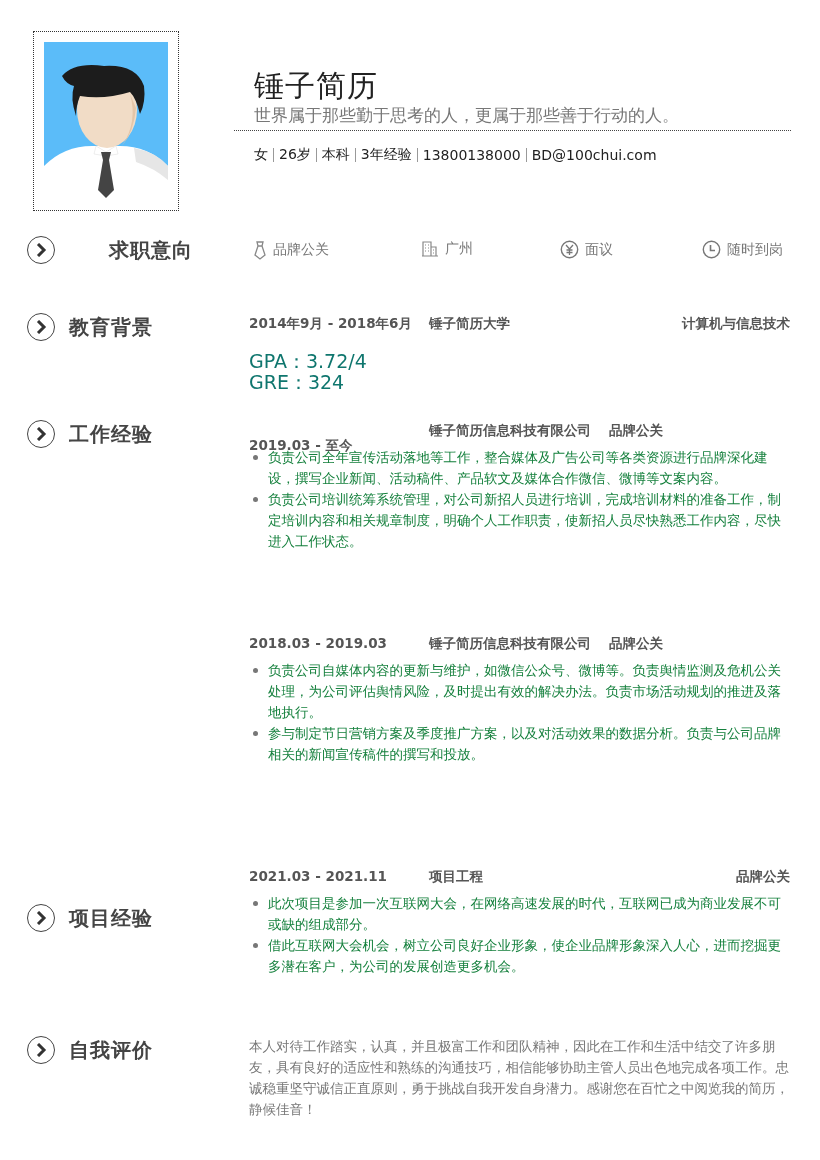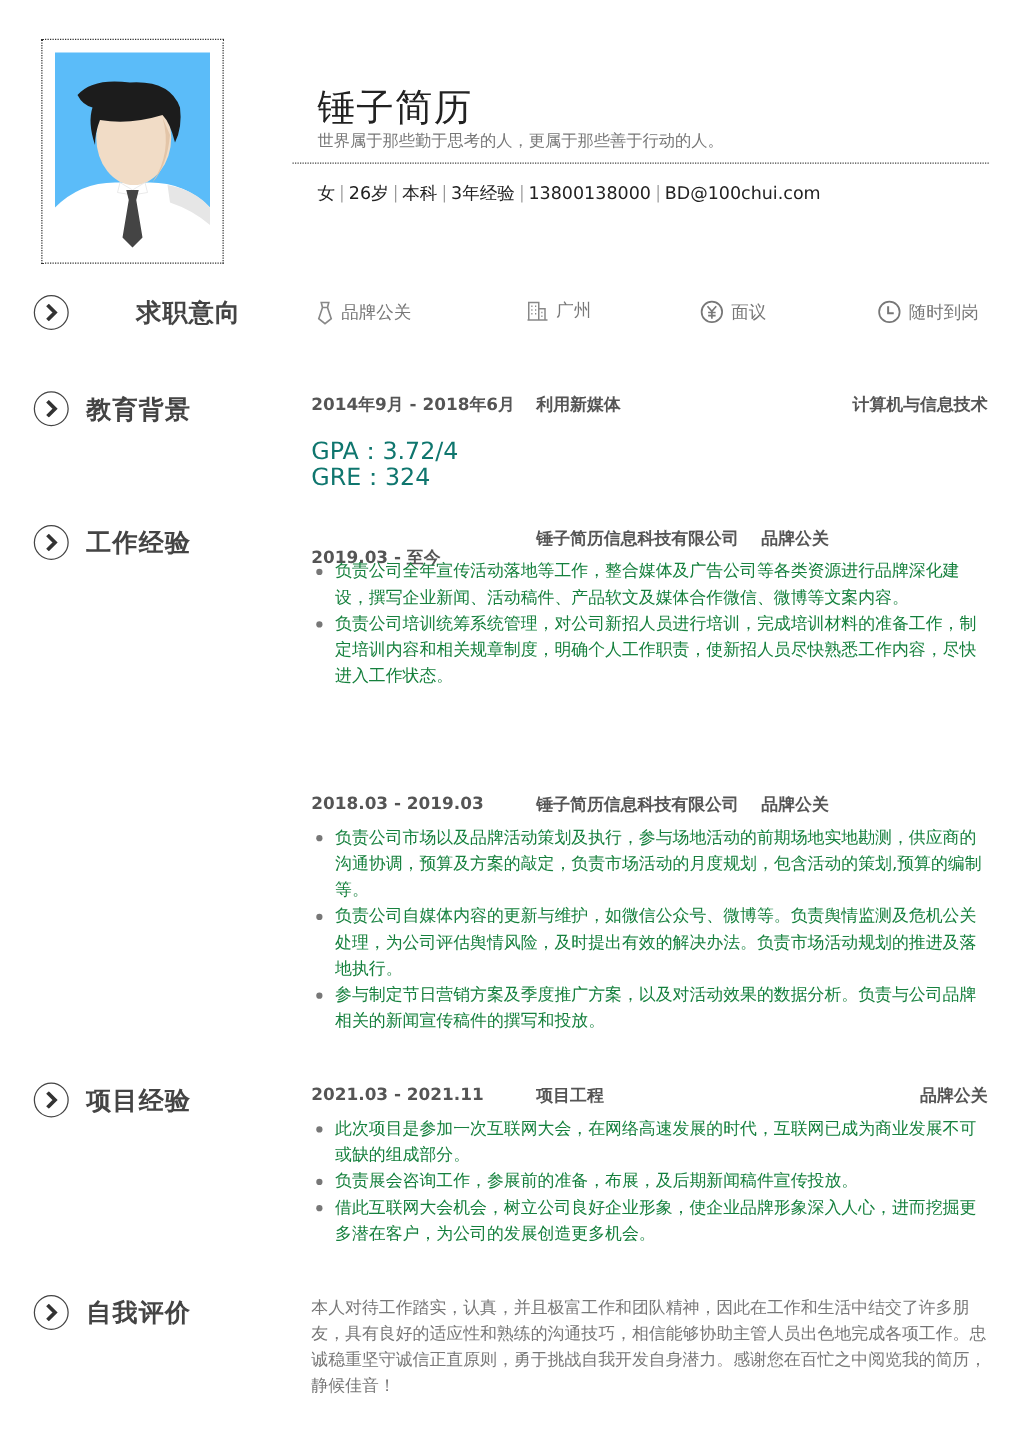--- a/index.html
+++ b/index.html
@@ -1,20 +1,20 @@
 <!DOCTYPE html>
 <html><head>
 <meta charset="utf-8">
 <style>
   * { box-sizing: border-box; margin: 0; padding: 0; }
   body { width: 820px; height: 1160px; background: #fff; font-family: "DejaVu Sans", "Liberation Sans", sans-serif; color: #555; position: relative; overflow: hidden; }
   .photo-frame { position: absolute; left: 33px; top: 31px; width: 146px; height: 180px; border: 1px dotted #333; }
   .photo { position: absolute; left: 10px; top: 10px; width: 124px; height: 158px; background: #5bbcf9; overflow: hidden; }
   .name { position: absolute; left: 254px; top: 66px; font-size: 30px; color: #222; letter-spacing: 1px; }
-  .motto { position: absolute; left: 254px; top: 104px; font-size: 13px; color: #777; }
+  .motto { position: absolute; left: 254px; top: 104px; font-size: 17px; color: #777; }
   .divider { position: absolute; left: 234px; top: 130px; width: 557px; border-top: 1px dotted #444; }
   .info { position: absolute; left: 254px; top: 146px; font-size: 14px; color: #222; display: flex; align-items: center; }
   .info .sep { display: inline-block; width: 1px; height: 14px; background: #999; margin: 0 5px; }
   .section-head { position: absolute; left: 27px; display: flex; align-items: center; }
   .circle { width: 28px; height: 28px; border: 1.5px solid #444; border-radius: 50%; display: flex; align-items: center; justify-content: center; }
   .section-title { margin-left: 14px; font-size: 20px; font-weight: bold; color: #444; letter-spacing: 1px; }
   .intent { position: absolute; top: 240px; display: flex; align-items: center; font-size: 14px; color: #777; }
   .intent svg { margin-right: 6px; }
   .row { position: absolute; left: 249px; width: 541px; font-size: 13.5px; font-weight: bold; color: #555; }
   .row span { position: absolute; top: 0; white-space: nowrap; }
@@ -96,21 +96,21 @@
 <div class="section-head" style="top:313px;">
   <div class="circle">
     <svg width="12" height="14" viewBox="0 0 12 14">
         <path d="M3 1 L9 7 L3 13" fill="none" stroke="#333" stroke-width="3"></path>
       </svg>
   </div>
   <span class="section-title">教育背景</span>
 </div>
 <div class="row" style="top:315px;">
   <span style="left:0;">2014年9月 - 2018年6月</span>
-  <span style="left:180px;">利用新媒体</span>
+  <span style="left:180px;">锤子简历大学</span>
   <span style="right:0;">计算机与信息技术</span>
 </div>
 <div class="plain" style="top:340px;">GPA：3.72/4</div>
 <div class="plain" style="top:361px;">GRE：324</div>
 
 <div class="section-head" style="top:420px;">
   <div class="circle">
     <svg width="12" height="14" viewBox="0 0 12 14">
         <path d="M3 1 L9 7 L3 13" fill="none" stroke="#333" stroke-width="3"></path>
       </svg>
@@ -125,41 +125,39 @@
 <ul class="bullets" style="top:447px;">
   <li>负责公司全年宣传活动落地等工作，整合媒体及广告公司等各类资源进行品牌深化建设，撰写企业新闻、活动稿件、产品软文及媒体合作微信、微博等文案内容。</li>
   <li>负责公司培训统筹系统管理，对公司新招人员进行培训，完成培训材料的准备工作，制定培训内容和相关规章制度，明确个人工作职责，使新招人员尽快熟悉工作内容，尽快进入工作状态。</li>
 </ul>
 <div class="row" style="top:635px;">
   <span style="left:0;">2018.03 - 2019.03</span>
   <span style="left:180px;">锤子简历信息科技有限公司</span>
   <span style="left:360px;">品牌公关</span>
 </div>
 <ul class="bullets" style="top:660px;">
-  <li>负责公司市场以及品牌活动策划及执行，参与场地活动的前期场地实地勘测，供应商的沟通协调，预算及方案的敲定，负责市场活动的月度规划，包含活动的策划,预算的编制等。</li>
   <li>负责公司自媒体内容的更新与维护，如微信公众号、微博等。负责舆情监测及危机公关处理，为公司评估舆情风险，及时提出有效的解决办法。负责市场活动规划的推进及落地执行。</li>
   <li>参与制定节日营销方案及季度推广方案，以及对活动效果的数据分析。负责与公司品牌相关的新闻宣传稿件的撰写和投放。</li>
 </ul>
 
-<div class="section-head" style="top:866px;">
+<div class="section-head" style="top:904px;">
   <div class="circle">
     <svg width="12" height="14" viewBox="0 0 12 14">
         <path d="M3 1 L9 7 L3 13" fill="none" stroke="#333" stroke-width="3"></path>
       </svg>
   </div>
   <span class="section-title">项目经验</span>
 </div>
 <div class="row" style="top:868px;">
   <span style="left:0;">2021.03 - 2021.11</span>
   <span style="left:180px;">项目工程</span>
   <span style="right:0;">品牌公关</span>
 </div>
 <ul class="bullets" style="top:893px;">
   <li>此次项目是参加一次互联网大会，在网络高速发展的时代，互联网已成为商业发展不可或缺的组成部分。</li>
-  <li>负责展会咨询工作，参展前的准备，布展，及后期新闻稿件宣传投放。</li>
   <li>借此互联网大会机会，树立公司良好企业形象，使企业品牌形象深入人心，进而挖掘更多潜在客户，为公司的发展创造更多机会。</li>
 </ul>
 
 <div class="section-head" style="top:1036px;">
   <div class="circle">
     <svg width="12" height="14" viewBox="0 0 12 14">
         <path d="M3 1 L9 7 L3 13" fill="none" stroke="#333" stroke-width="3"></path>
       </svg>
   </div>
   <span class="section-title">自我评价</span>

